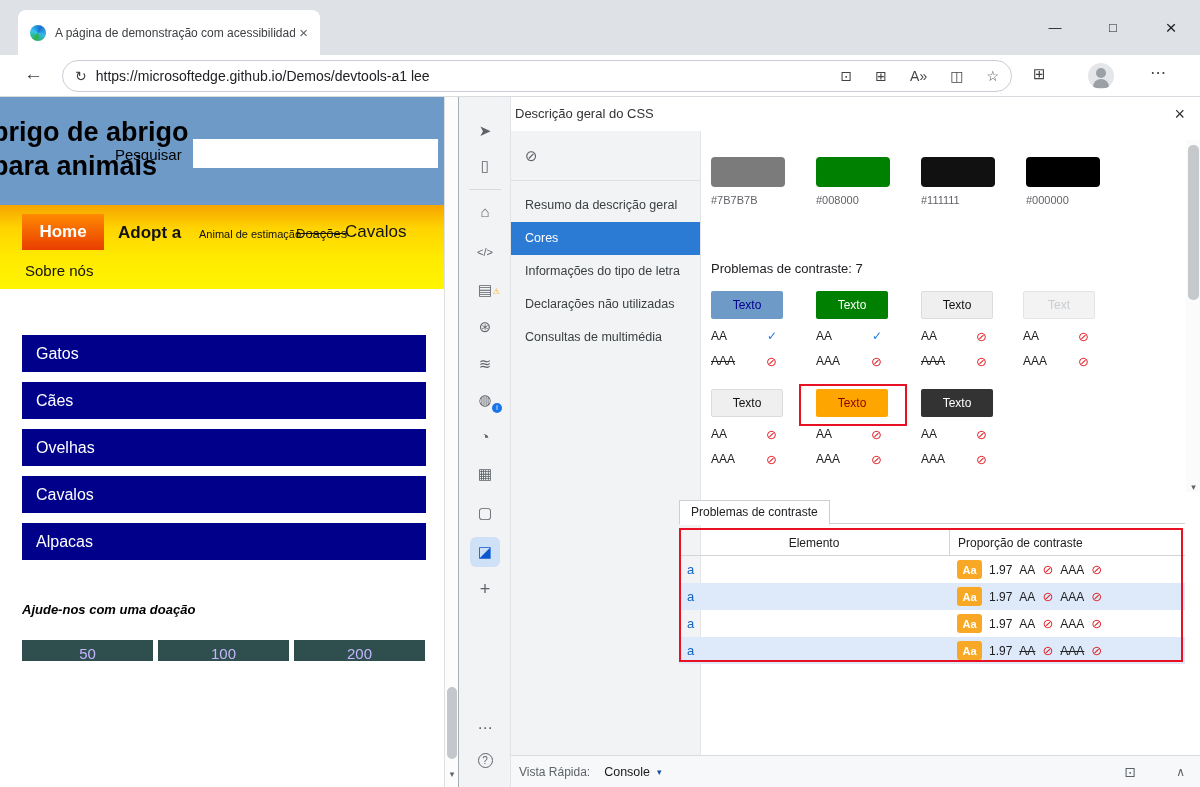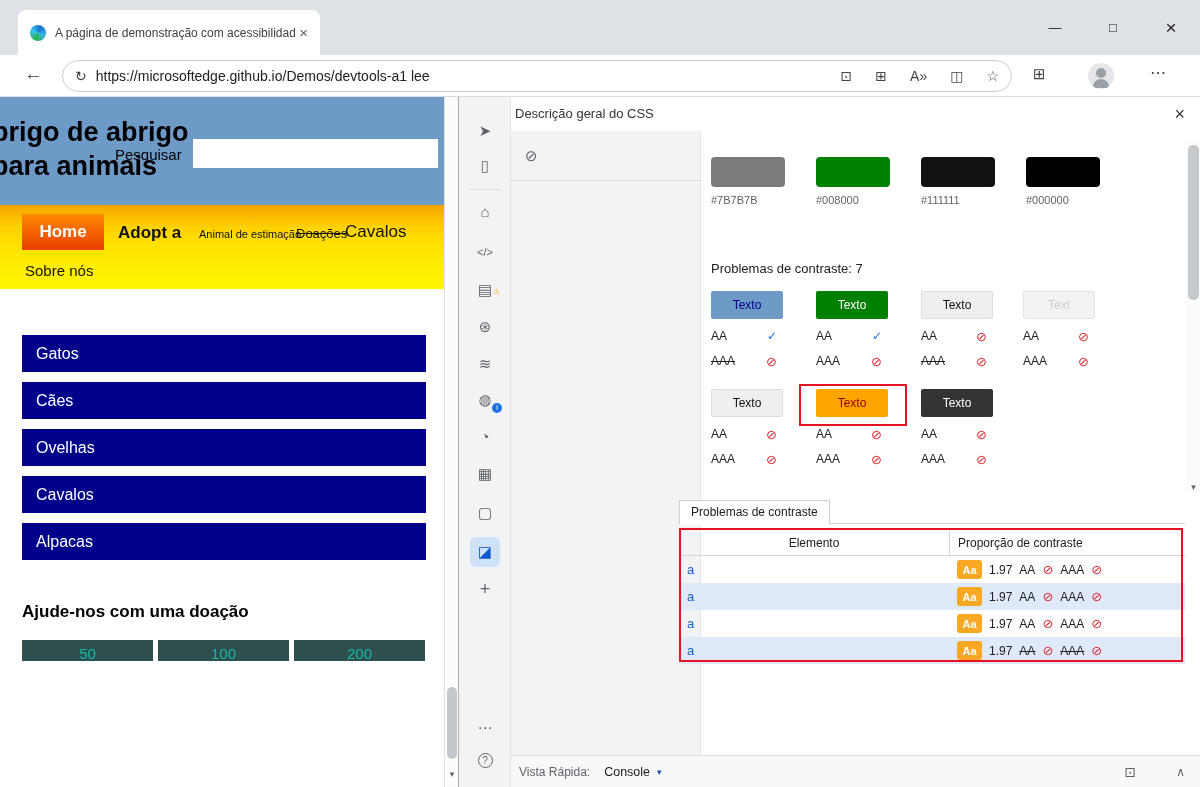--- a/index.html
+++ b/index.html
@@ -37,23 +37,23 @@
   #page-nav { position:absolute; left:0; top:108px; width:444px; height:84px; background:linear-gradient(180deg,#F6A400 0%,#FFD400 28%,#FFEA00 62%,#FFF500 100%); }
   #home-btn { position:absolute; left:22px; top:9px; width:82px; height:36px; background:linear-gradient(180deg,#FF8A00,#E93D00); color:#fff; font-size:17px; font-weight:700; display:flex; align-items:center; justify-content:center; cursor:pointer; }
   .nav-link { position:absolute; color:#121212; cursor:pointer; white-space:nowrap; }
   #nav-adopt { left:118px; top:18px; font-size:17px;font-weight:bold; }
   #nav-adopt-sub { left:199px; top:23px; font-size:11px; }
   #nav-donate { left:296px; top:21px; font-size:13px; text-decoration:line-through; }
   #nav-jobs { left:345px; top:17px; font-size:17px; }
   #nav-about { left:25px; top:57px; font-size:15px; }
   #cat-list { position:absolute; left:22px; top:238px; width:404px; }
   .cat-btn { height:37px; margin-bottom:10px; background:#00008B; color:#fff; font-size:16px; line-height:37px; padding-left:14px; cursor:pointer; }
-  #donate-heading { position:absolute; left:22px; top:505px; font-size:17px; font-weight:700; color:#000; }
+  #donate-heading { position:absolute; left:22px; top:505px; font-size:13px; font-weight:700; color:#000;font-style:italic; }
   #amounts { position:absolute; left:22px; top:543px; display:flex; gap:5px; }
-  .amount-btn { width:131px; height:26px; background:#2F4F4F; color:#14b8a6; font-size:15px; display:flex; align-items:center; justify-content:center; cursor:pointer; }
+  .amount-btn { width:131px; height:26px; background:#2F4F4F; color:#c4b5fd; font-size:15px; display:flex; align-items:center; justify-content:center; cursor:pointer; }
   #other-label { position:absolute; left:22px; top:581px; font-size:15px; color:#000; }
   #other-input { position:absolute; left:75px; top:577px; width:351px; height:25px; background:#C9C9C9; border:none; }
   #donate-btn { position:absolute; left:22px; top:610px; width:404px; height:26px; background:#0A8F0A; color:#fff; font-size:15px; display:flex; align-items:center; justify-content:center; cursor:pointer; }
   #clipped-heading { position:absolute; left:22px; top:658px; font-size:21px; font-weight:700; color:#000; }
 
   #page-scroll { position:absolute; left:444px; top:97px; width:14px; height:690px; background:#FCFCFC; border-left:1px solid #E0E0E0; }
   #page-scroll .thumb { position:absolute; left:2px; top:590px; width:10px; height:72px; background:#C4C7CB; border-radius:5px; }
   #page-scroll .down { position:absolute; left:0; bottom:8px; width:14px; text-align:center; font-size:9px; color:#5F6368; cursor:pointer; }
 
   
@@ -240,20 +240,27 @@
 
   <div id="dt-header">
     <span id="dt-title">Descrição geral do CSS</span>
     <span id="dt-close">×</span>
   </div>
 
   <div id="dt-sidebar">
     <div class="tools">
       <span id="clear-btn">⊘</span>
     </div>
+    <div id="side-items">
+      <div class="side-item">Resumo da descrição geral</div>
+      <div class="side-item selected">Cores</div>
+      <div class="side-item">Informações do tipo de letra</div>
+      <div class="side-item">Declarações não utilizadas</div>
+      <div class="side-item">Consultas de multimédia</div>
+    </div>
   </div>
 
   <div id="dt-main">
     <div id="swatch-row">
       <div class="swatch-col">
         <div class="swatch c0"></div>
         <div class="swatch-hex">#7B7B7B</div>
       </div>
       <div class="swatch-col">
         <div class="swatch c1"></div>

